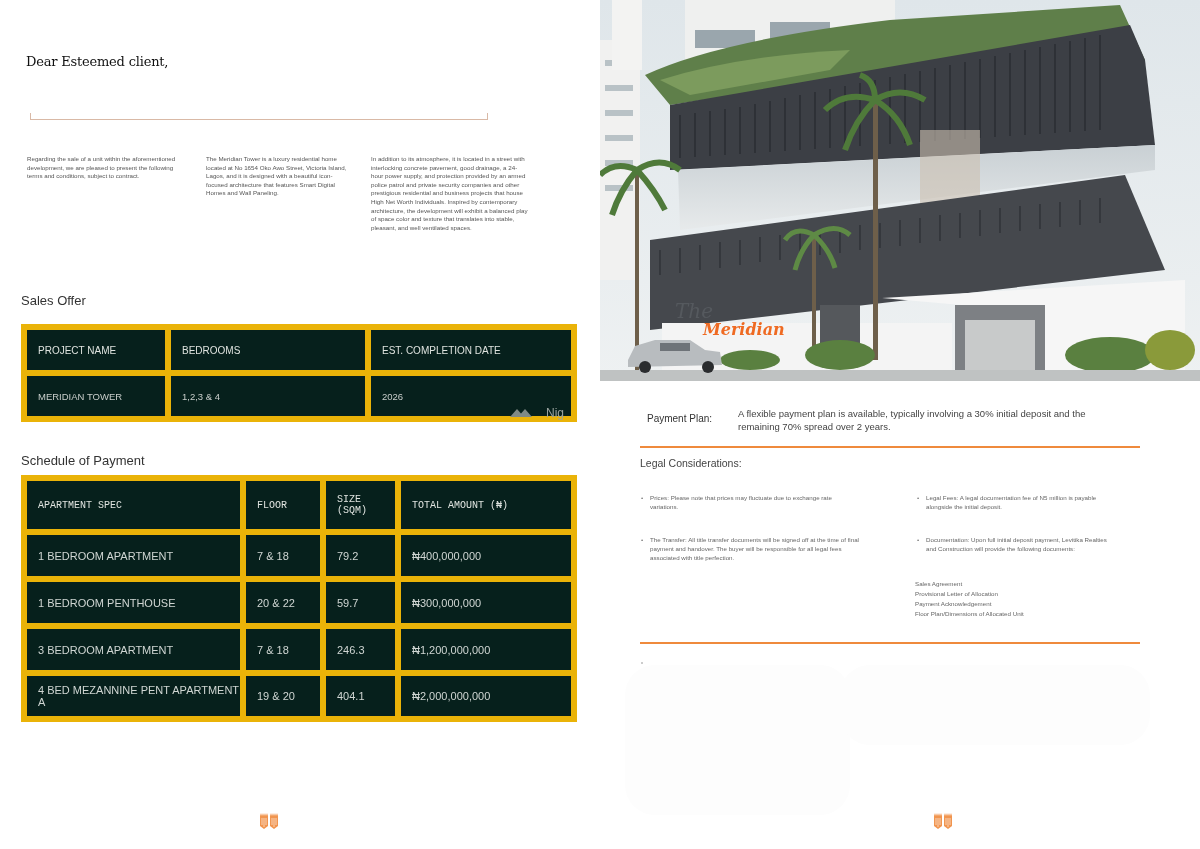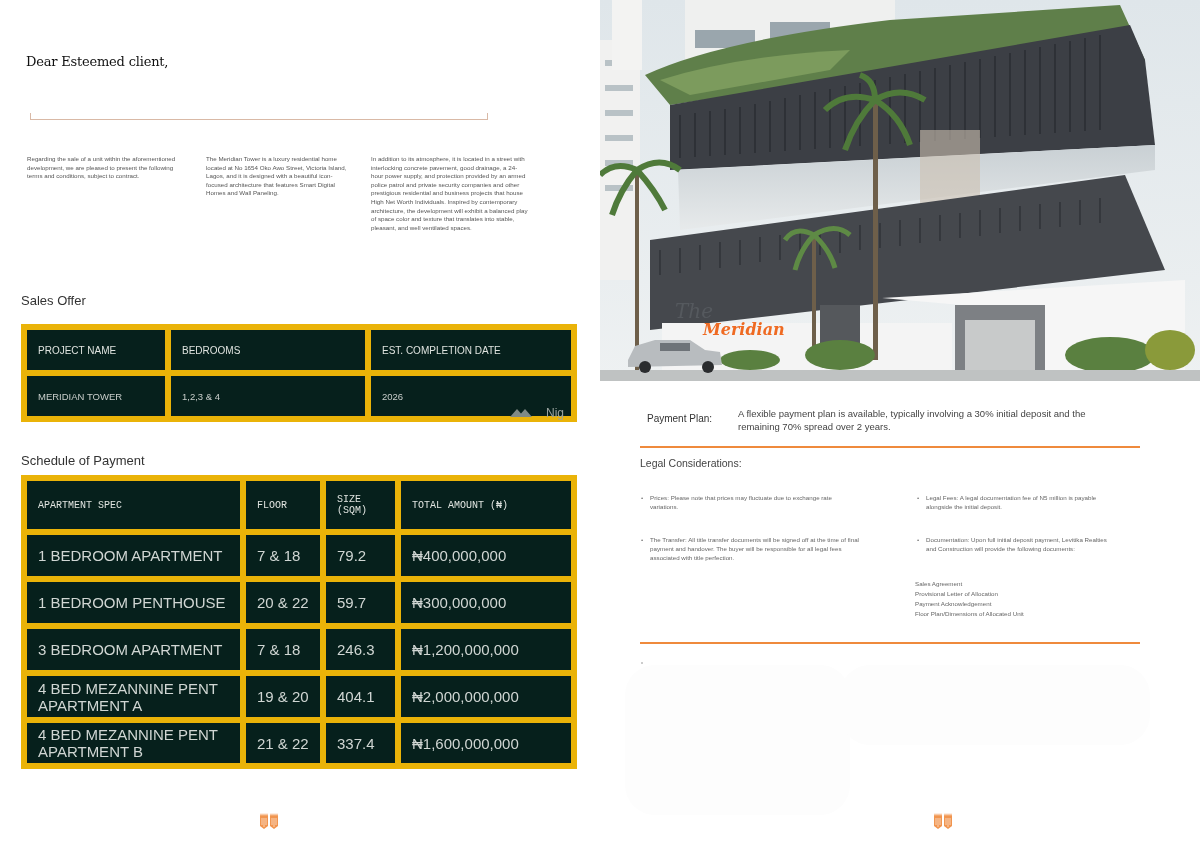--- a/index.html
+++ b/index.html
@@ -36,21 +36,21 @@
   .watermark .mtn { display: inline-block; width: 22px; height: 10px; position: relative; margin-right: 14px; }
   .watermark .mtn:before { content: ""; position: absolute; left: 0; bottom: 0; border-left: 7px solid transparent; border-right: 7px solid transparent; border-bottom: 8px solid #7f8a86; }
   .watermark .mtn:after { content: ""; position: absolute; left: 8px; bottom: 0; border-left: 7px solid transparent; border-right: 7px solid transparent; border-bottom: 8px solid #7f8a86; }
 
   .schedule-table { top: 475px; }
   .schedule-table tr.head { height: 54px; font-family: Liberation Mono, monospace; }
   .schedule-table tr.row { height: 47px; }
   .schedule-table td.c1 { width: 219px; }
   .schedule-table td.c2 { width: 80px; }
   .schedule-table td.c3 { width: 75px; }
-  .schedule-table tr.row td { font-size: 15px; color: #d0d6d3; }
+  .schedule-table tr.row td { font-size: 11px; color: #d0d6d3; }
   .schedule-table tr.row:last-child { height: 46px; }
 
   .logo { position: absolute; width: 20px; height: 18px; }
   .logo-left { left: 259px; top: 812px; }
   .logo-right { left: 333px; top: 812px; }
 
   
   .hero { position: absolute; left: 0; top: 0; width: 672px; height: 381px; overflow: hidden; background: #cfd4d6; }
   .hero svg { display: block; }
 
@@ -127,26 +127,20 @@
       <td>3 BEDROOM APARTMENT</td>
       <td>7 &amp; 18</td>
       <td>246.3</td>
       <td>₦1,200,000,000</td>
     </tr>
     <tr class="row">
       <td>4 BED MEZANNINE PENT APARTMENT A</td>
       <td>19 &amp; 20</td>
       <td>404.1</td>
       <td>₦2,000,000,000</td>
-    </tr>
-    <tr class="row">
-      <td>4 BED MEZANNINE PENT APARTMENT B</td>
-      <td>21 &amp; 22</td>
-      <td>337.4</td>
-      <td>₦1,600,000,000</td>
     </tr>
   </tbody>
     </table>
 
   <div class="logo logo-left">
     <svg width="20" height="18" viewBox="0 0 20 18">
       <g fill="#ef8a3c">
         <path d="M1 4 L2 1 L3 4 L4 1 L5 4 L6 1 L7 4 L8 1 L9 4 L9 14 L5 17 L1 14 Z" opacity="0.9"></path>
         <path d="M11 4 L12 1 L13 4 L14 1 L15 4 L16 1 L17 4 L18 1 L19 4 L19 14 L15 17 L11 14 Z" opacity="0.9"></path>
       </g>

